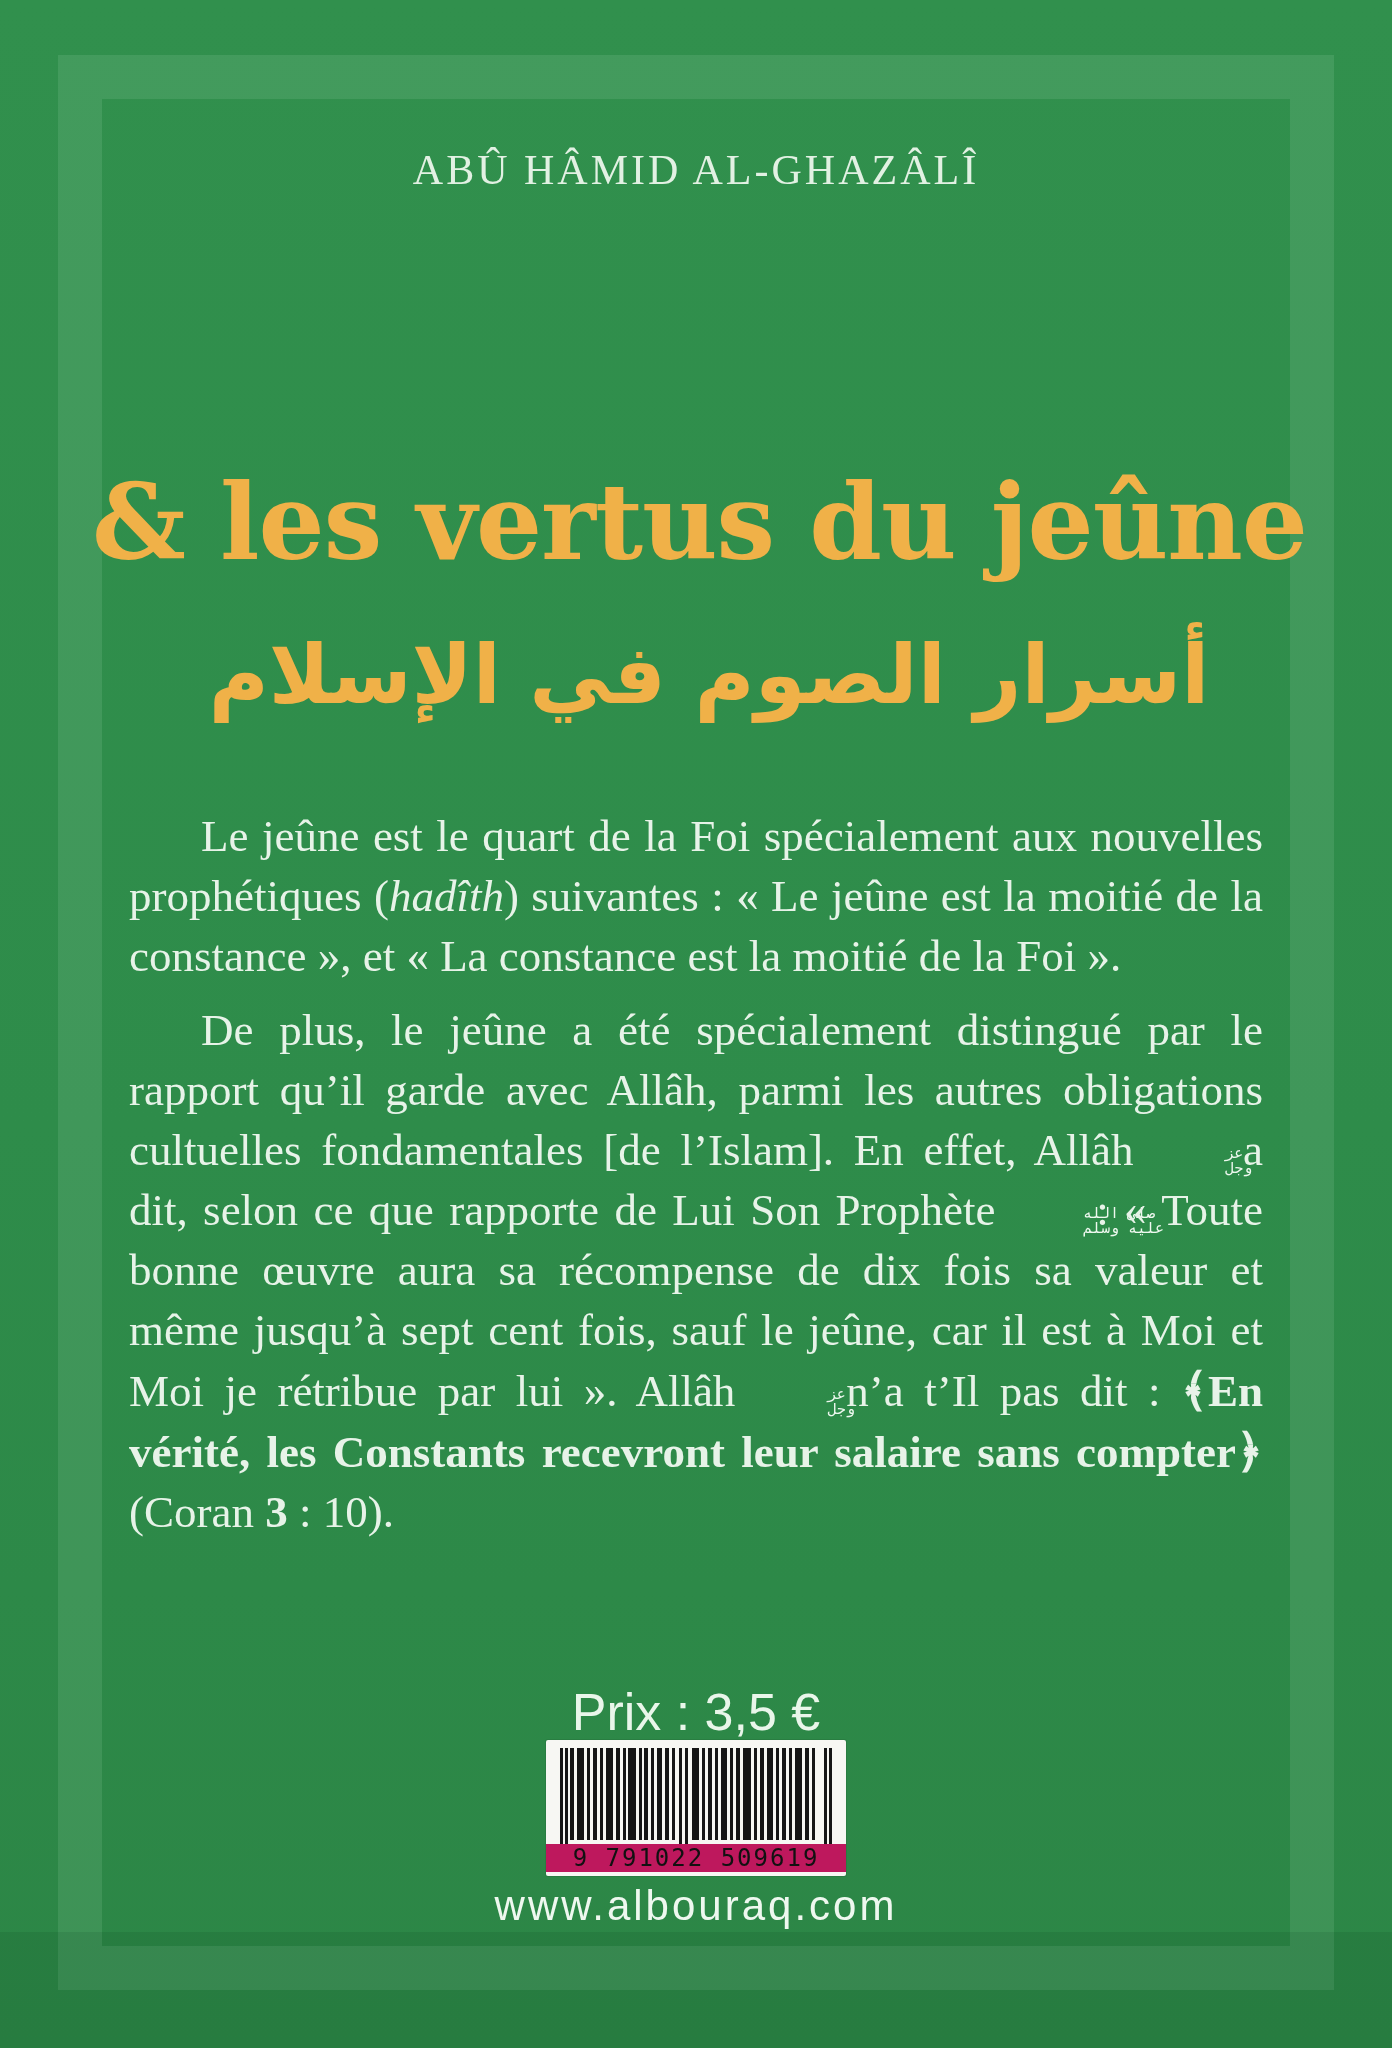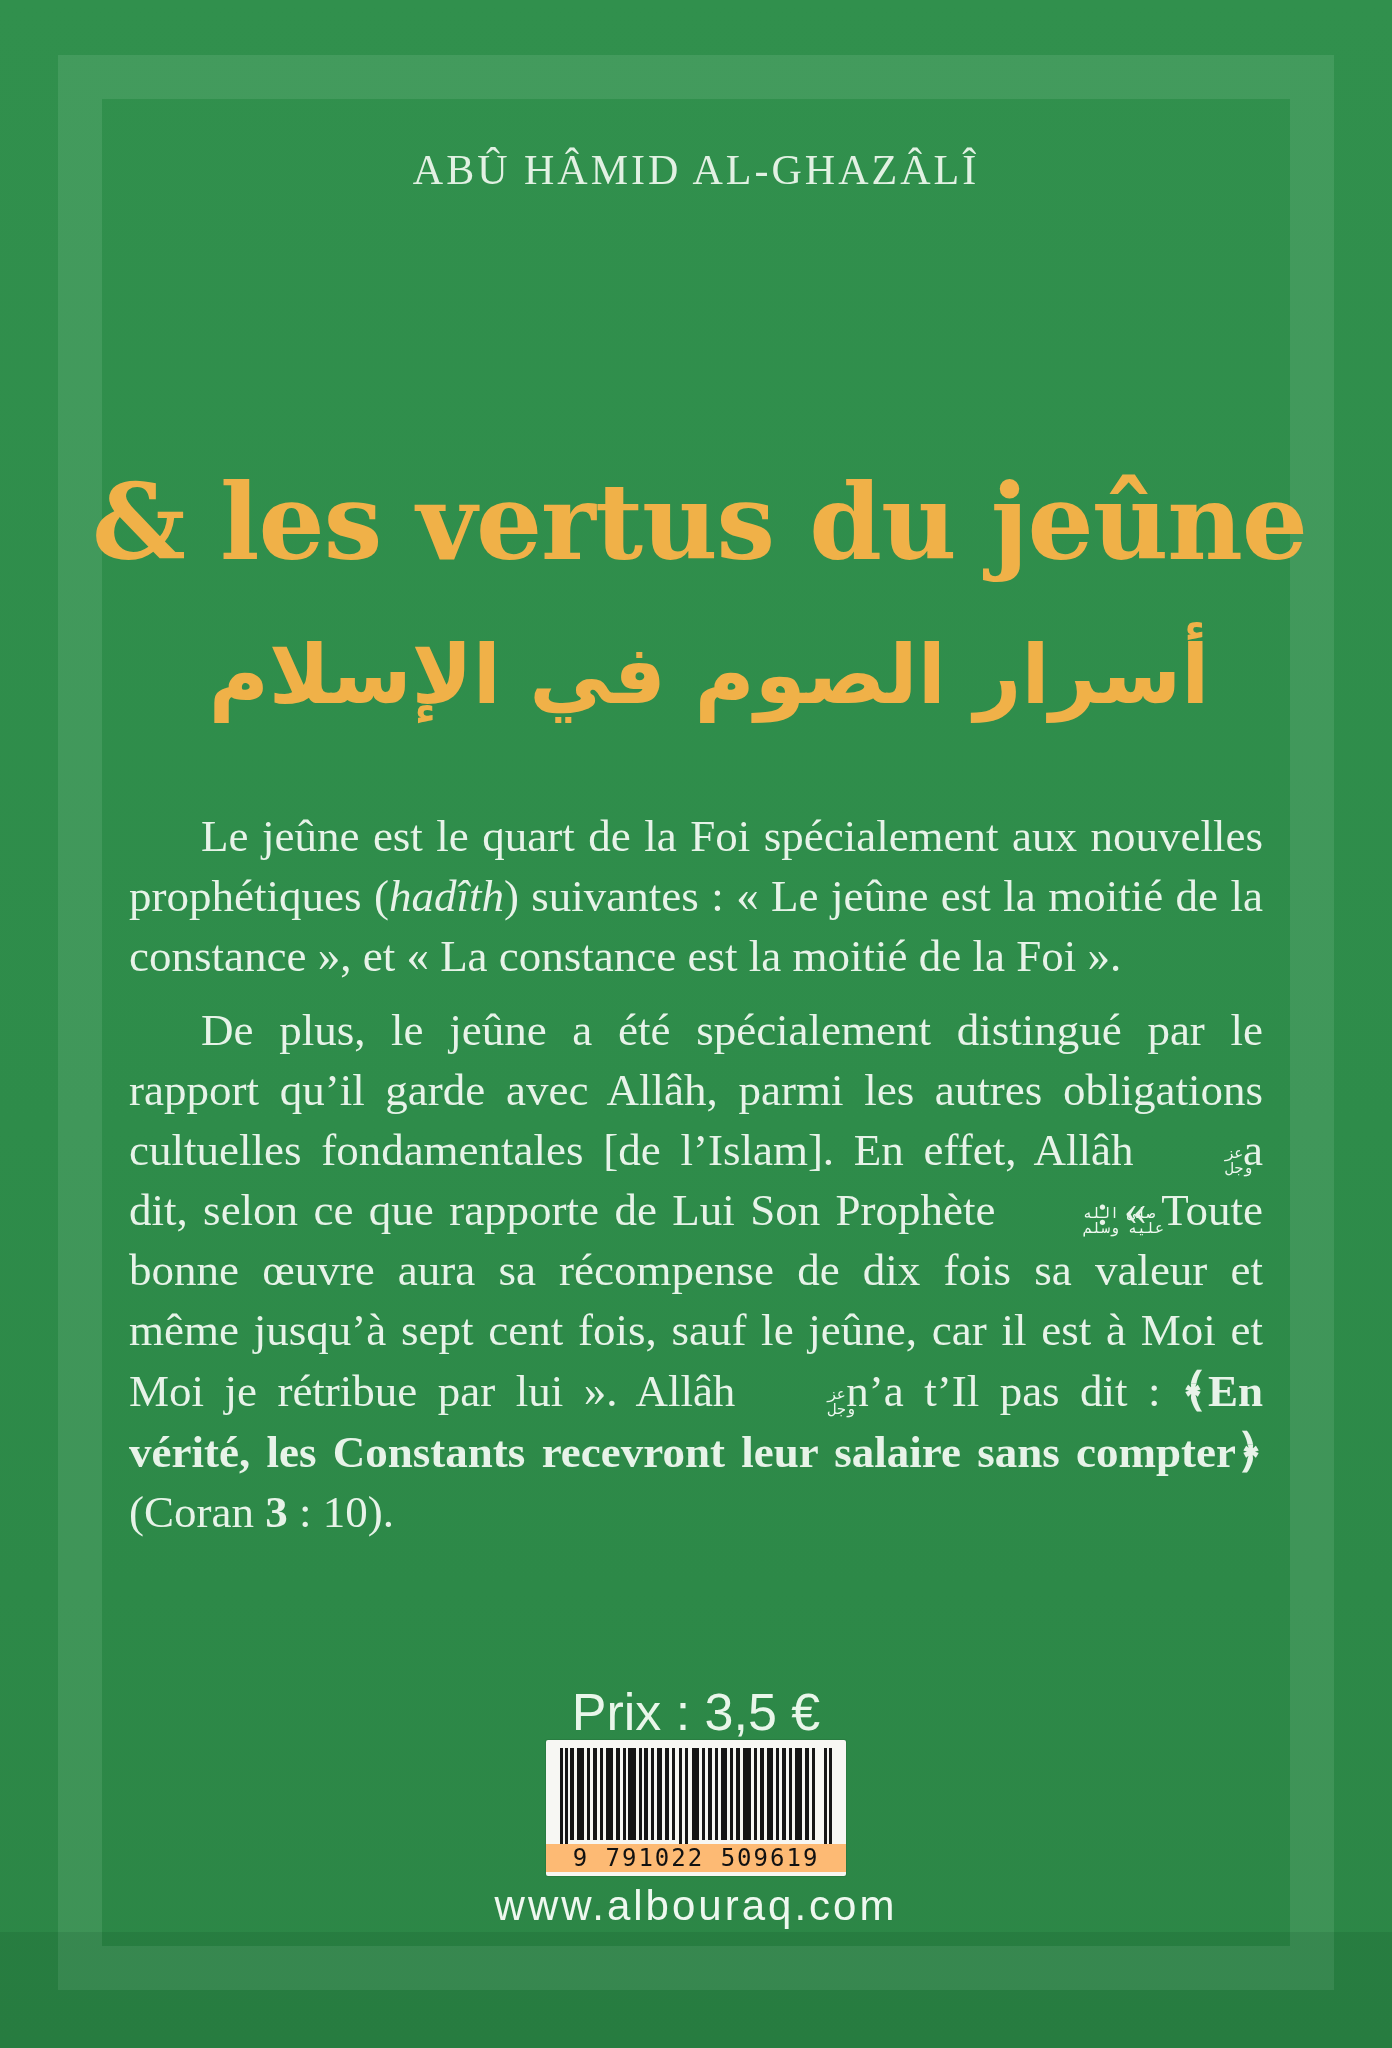--- a/index.html
+++ b/index.html
@@ -92,21 +92,21 @@
     border-radius:2px;
     box-shadow:0 0 0 1px rgba(0,0,0,0.08);
   }
   .barcode-bars{position:absolute;left:14px;top:8px;}
   .barcode-digits{
     position:absolute;left:0;right:0;bottom:4px;
     text-align:center;
     font-family:"DejaVu Sans Mono", monospace;
     font-size:24px;letter-spacing:2px;
     color:#111;
-    background:#fdba74;
+    background:#be185d;
   }
   .website{
     position:absolute;left:0;right:0;top:1882px;
     text-align:center;
     font-family:"Liberation Sans", sans-serif;
     font-size:42px;letter-spacing:3px;
     color:#eef8ef;
   }
   .bottom-band{
     position:absolute;left:0;right:0;top:1932px;bottom:0;

